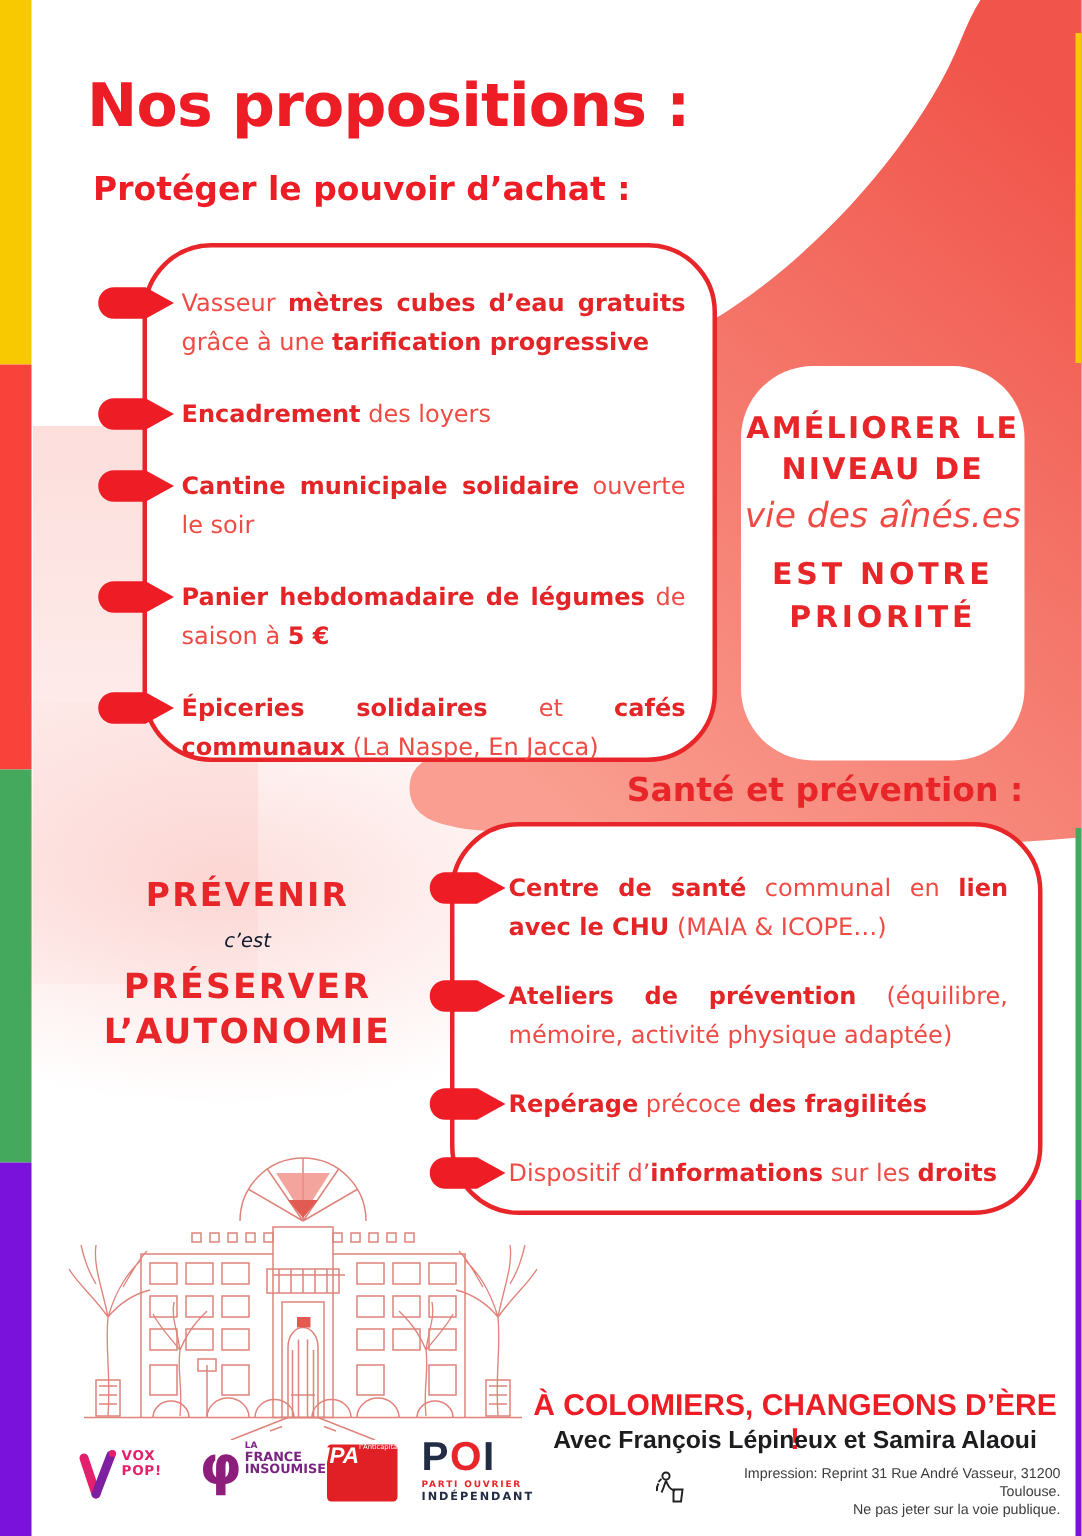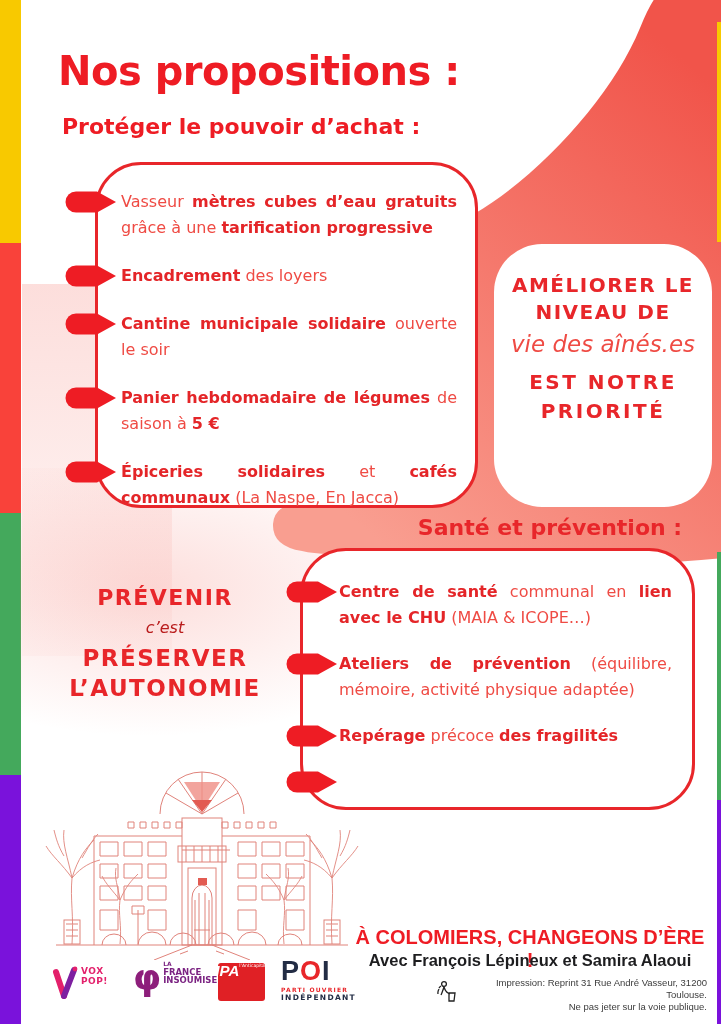--- a/index.html
+++ b/index.html
@@ -26,30 +26,30 @@
   .box1{left:95px;top:162px;width:383px;height:346px;padding:24px 18px 18px 23px;}
   .box2{left:300px;top:548px;width:395px;height:262px;padding:28px 20px 22px 36px;}
   .propbox ul{list-style:none;margin:0;padding:0;}
   .propbox li{position:relative;font-size:16px;line-height:26px;color:#ef4b44;text-align:justify;}
   .box1 li{margin-bottom:22px;} .box2 li{margin-bottom:20px;}
   .propbox li:last-child{margin-bottom:0;}
   .propbox .bld{font-weight:700;color:#e42528;margin-top:27px;}
   .bullet{position:absolute;top:2px;}
   .box1 .bullet{left:-57px;} .box2 .bullet{left:-54px;}
 
-  .card{left:494px;top:244px;width:218px;height:263px;background:#fff;border-radius:48px;
+  .card{left:494px;top:244px;width:189px;height:263px;background:#fff;border-radius:48px;
         display:flex;flex-direction:column;justify-content:flex-start;align-items:center;
         padding-top:28px;box-sizing:border-box;text-align:center;}
   .card .b1{font-size:20px;font-weight:800;color:#e8262a;letter-spacing:1.5px;line-height:27px;}
   .card .it{font-size:23px;font-style:italic;font-weight:500;color:#ef4b44;line-height:36px;}
   .card .b2{font-size:20px;font-weight:800;color:#e8262a;letter-spacing:2.5px;line-height:29px;}
 
   .aside{left:55px;top:583px;width:220px;text-align:center;color:#e8262a;}
   .aside .a1{font-size:22px;font-weight:800;letter-spacing:1.5px;line-height:30px;}
-  .aside .a2{font-size:16px;font-style:italic;font-weight:500;color:#b91c1c;line-height:30px;}
+  .aside .a2{font-size:13px;font-style:italic;font-weight:500;color:#0f172a;line-height:30px;}
   .aside .a3{font-size:23px;font-weight:800;letter-spacing:1.5px;line-height:30px;}
 
   .slogan{left:350px;top:926px;width:360px;text-align:center;font-family:"Liberation Sans",sans-serif;
           font-size:20px;font-weight:800;color:#ee1c24;}
   .candidates{left:350px;top:951px;width:360px;text-align:center;font-family:"Liberation Sans",sans-serif;
           font-size:16.5px;font-weight:700;color:#1d1d1f;}
   .impr{left:455px;top:977px;width:252px;text-align:right;font-size:9.5px;line-height:12px;color:#3c3c3c;
         font-family:"Liberation Sans",sans-serif;}
 
   
@@ -162,21 +162,21 @@
           </span><span><span class="bld">Ateliers de prévention</span><span> (équilibre, mémoire, activité physique adaptée)</span></span></li>
         <li><span class="bullet">
             <svg width="54" height="22" viewBox="0 0 54 22">
               <path d="M12 0.5 H33 L52 11 L33 21.5 H12 A10.5 10.5 0 0 1 12 0.5 Z" fill="#ee1c24"></path>
             </svg>
           </span><span><span class="bld">Repérage</span><span> précoce </span><span class="bld">des fragilités</span></span></li>
         <li><span class="bullet">
             <svg width="54" height="22" viewBox="0 0 54 22">
               <path d="M12 0.5 H33 L52 11 L33 21.5 H12 A10.5 10.5 0 0 1 12 0.5 Z" fill="#ee1c24"></path>
             </svg>
-          </span></li>
+          </span><span><span>Dispositif d’</span><span class="bld">informations</span><span> sur les </span><span class="bld">droits</span></span></li>
       </ul>
   </div>
 
   <div class="abs aside">
     <div class="a1">PRÉVENIR</div>
     <div class="a2">c’est</div>
     <div class="a3">PRÉSERVER</div>
     <div class="a3">L’AUTONOMIE</div>
   </div>
 

